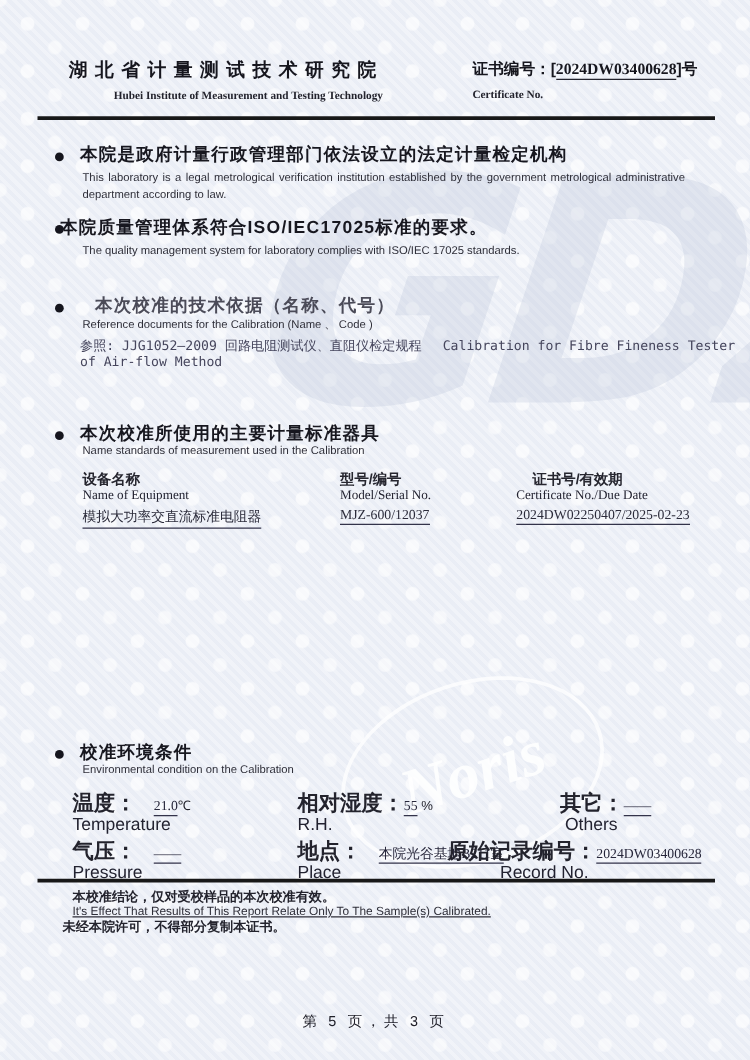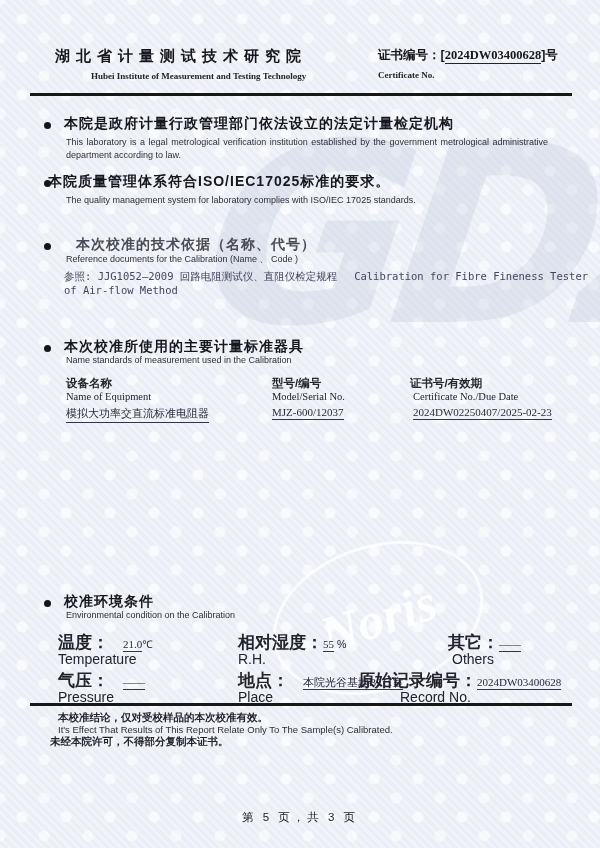--- a/index.html
+++ b/index.html
@@ -39,21 +39,21 @@
   .sub-en{font-size:9px;color:#2e2e38;}
   .ref{font-family:"DejaVu Sans Mono",monospace;font-size:10.5px;color:#45455c;white-space:nowrap;}
   .t-cn{font-size:11.5px;font-weight:bold;color:#26262f;white-space:nowrap;}
   .t-en{font-family:"Liberation Serif",serif;font-size:10.5px;color:#222230;white-space:nowrap;}
   .t-val{font-family:"Liberation Serif",serif;font-size:11px;color:#2b2b3a;border-bottom:1px solid #33334a;padding-bottom:1px;white-space:nowrap;}
   .f-label{font-size:17px;font-weight:bold;color:#23232d;}
   .f-val{font-family:"Liberation Serif",serif;font-size:11px;color:#26263a;border-bottom:1px solid #33334a;padding-bottom:1px;}
   .f-unit{font-size:10.5px;color:#23232d;}
   .f-en{font-family:Liberation Sans, sans-serif;font-size:14px;color:#222230;}
   .note-cn{font-size:10.5px;font-weight:bold;color:#23232d;}
-  .note-en{font-size:9.5px;color:#2e2e38;}
+  .note-en{font-size:9.5px;color:#2e2e38;text-decoration:underline;}
   .footer{font-size:11.5px;letter-spacing:3px;color:#20202a;text-align:center;width:100%;}
   .row{white-space:nowrap;}
   .gap{display:inline-block;width:14px;}
 </style>
 </head>
 <body>
 
 <div class="page">
 
   <div class="abs wm wm-logo" style="left:210px;top:90px;">GDZX</div>
@@ -88,21 +88,21 @@
     <div class="abs sub-en" style="left:66px;top:355px;">Name standards of measurement used in the Calibration</div>
 
     <div class="abs t-cn" style="left:66px;top:376px;">设备名称</div>
     <div class="abs t-en" style="left:66px;top:391px;">Name of Equipment</div>
     <div class="abs t-val" style="left:66px;top:406px;">模拟大功率交直流标准电阻器</div>
 
     <div class="abs t-cn" style="left:272px;top:376px;">型号/编号</div>
     <div class="abs t-en" style="left:272px;top:391px;">Model/Serial No.</div>
     <div class="abs t-val" style="left:272px;top:406px;">MJZ-600/12037</div>
 
-    <div class="abs t-cn" style="left:410px;top:376px;">证书号/有效期</div>
+    <div class="abs t-cn" style="left:426px;top:376px;">证书号/有效期</div>
     <div class="abs t-en" style="left:413px;top:391px;">Certificate No./Due Date</div>
     <div class="abs t-val" style="left:413px;top:406px;">2024DW02250407/2025-02-23</div>
 
     <div class="abs dot" style="left:44px;top:600px;"></div>
     <div class="abs h-cn" style="left:64px;top:593px;">校准环境条件</div>
     <div class="abs sub-en" style="left:66px;top:610px;">Environmental condition on the Calibration</div>
 
     <div class="abs row" style="left:58px;top:631px;"><span class="f-label">温度：</span><span class="gap"></span><span class="f-val">21.0</span><span class="f-unit">℃</span></div>
     <div class="abs row" style="left:238px;top:631px;"><span class="f-label">相对湿度：</span><span class="f-val">55</span><span class="f-unit"> </span><span class="f-unit">%</span></div>
     <div class="abs row" style="left:448px;top:631px;"><span class="f-label">其它：</span><span class="f-val">——</span></div>

